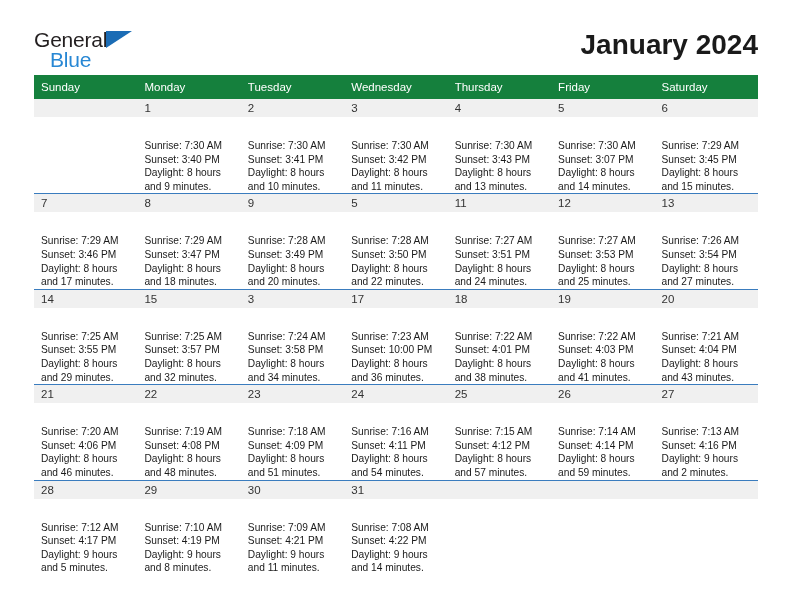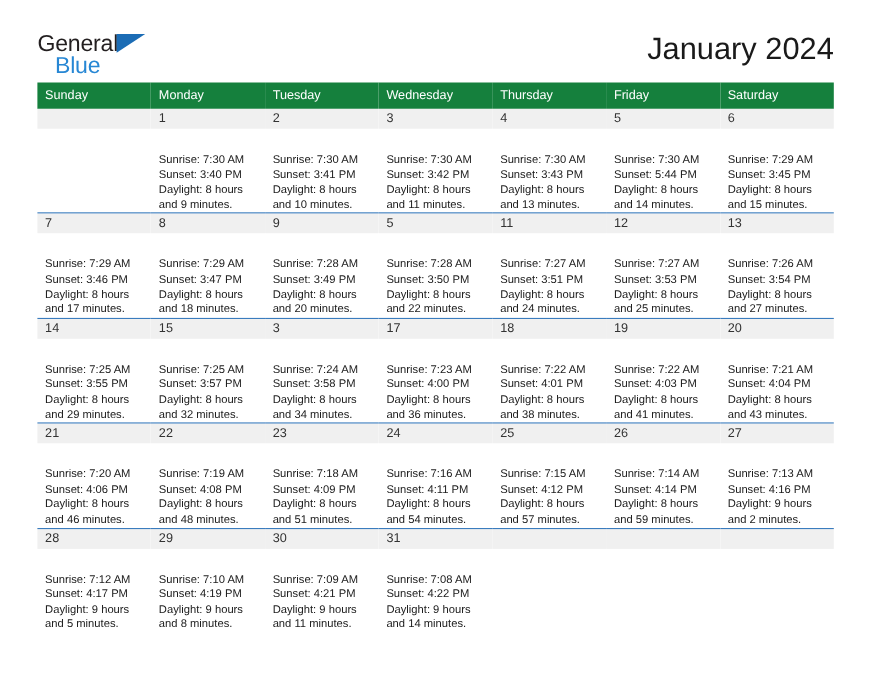--- a/index.html
+++ b/index.html
@@ -62,21 +62,21 @@
     letter-spacing: -0.2px;
     color: #2787d4;
     font-family: "Liberation Sans", sans-serif;
   }
   .title-block {
     text-align: right;
     padding-top: 0px;
   }
   .cal-title {
     font-size: 28px;
-    font-weight: normal;
+    font-weight: bold;
     color: #1a1a1a;
     line-height: 34px;
     margin: 0;
   }
   .cal-subtitle {
     font-size: 14.5px;
     color: #1a1a1a;
     line-height: 22px;
     margin: 6px 0 0 0;
   }
@@ -195,21 +195,21 @@
               <div>Sunrise: 7:30 AM</div>
               <div>Sunset: 3:43 PM</div>
               <div>Daylight: 8 hours</div>
               <div>and 13 minutes.</div>
             </div>
           </td>
           <td>
             <div class="daynum-band">5</div>
             <div class="cell-lines">
               <div>Sunrise: 7:30 AM</div>
-              <div>Sunset: 5:44 PM</div>
+              <div>Sunset: 3:07 PM</div>
               <div>Daylight: 8 hours</div>
               <div>and 14 minutes.</div>
             </div>
           </td>
           <td>
             <div class="daynum-band">6</div>
             <div class="cell-lines">
               <div>Sunrise: 7:29 AM</div>
               <div>Sunset: 3:45 PM</div>
               <div>Daylight: 8 hours</div>
@@ -307,21 +307,21 @@
               <div>Sunrise: 7:24 AM</div>
               <div>Sunset: 3:58 PM</div>
               <div>Daylight: 8 hours</div>
               <div>and 34 minutes.</div>
             </div>
           </td>
           <td>
             <div class="daynum-band">17</div>
             <div class="cell-lines">
               <div>Sunrise: 7:23 AM</div>
-              <div>Sunset: 4:00 PM</div>
+              <div>Sunset: 10:00 PM</div>
               <div>Daylight: 8 hours</div>
               <div>and 36 minutes.</div>
             </div>
           </td>
           <td>
             <div class="daynum-band">18</div>
             <div class="cell-lines">
               <div>Sunrise: 7:22 AM</div>
               <div>Sunset: 4:01 PM</div>
               <div>Daylight: 8 hours</div>

